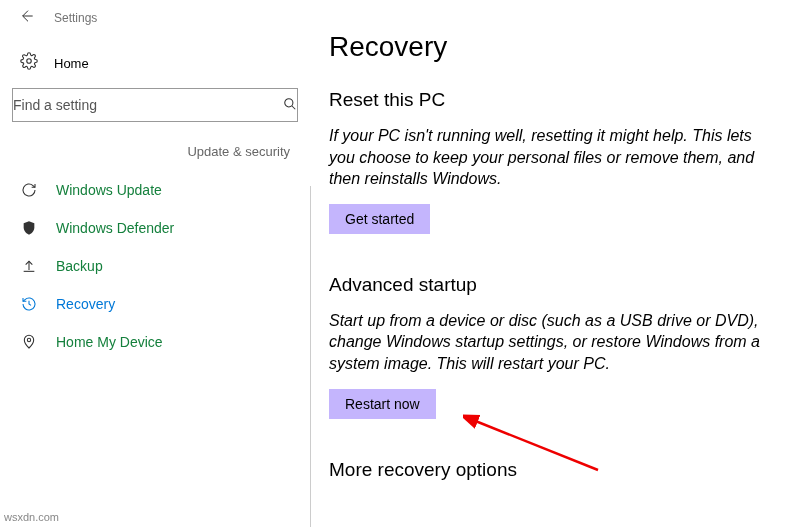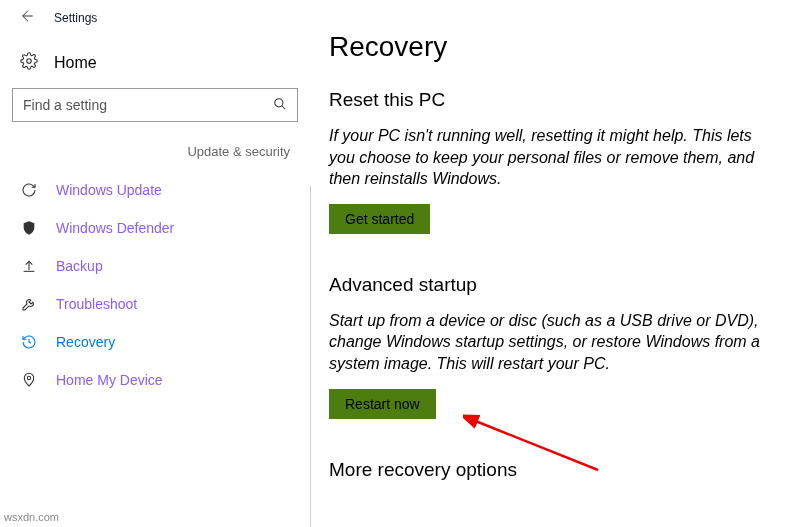--- a/index.html
+++ b/index.html
@@ -18,46 +18,46 @@
       padding: 8px 18px;
       gap: 20px;
     }
     .back-arrow {
       font-size: 16px;
       color: #333;
       cursor: pointer;
     }
     .header-title {
       font-size: 12px;
-      color: #0f172a;
+      color: #737373;
     }
     .layout {
       display: flex;
       height: calc(100% - 32px);
     }
     .sidebar {
       width: 310px;
       padding: 10px 6px 0 6px;
     }
     .home-row {
       display: flex;
       align-items: center;
       gap: 16px;
       padding: 6px 14px 14px 14px;
       cursor: pointer;
     }
     .home-row .icon { color: #333; }
-    .home-label { font-size: 16px; }
+    .home-label { font-size: 13px; }
     .search-box {
       margin: 0 6px 22px 6px;
       border: 1px solid #999;
       height: 34px;
       display: flex;
       align-items: center;
-      padding: 0 10px;
+      padding: 0 0;
       justify-content: space-between;
     }
     .search-box input {
       border: none;
       outline: none;
       font-size: 14px;
       width: 100%;
       color: #555;
       font-family: inherit;
     }
@@ -69,21 +69,21 @@
       padding: 0 14px 12px 4px;
       text-align: right;
     }
     .nav-item {
       display: flex;
       align-items: center;
       gap: 18px;
       padding: 11px 14px;
       font-size: 14px;
       cursor: pointer;
-      color: #8b5cf6;
+      color: #15803d;
     }
     .nav-item.active { color: #0078d7; }
     .nav-item.active .icon svg path,
     .nav-item.active .icon svg circle,
     .nav-item.active .icon svg polyline { stroke: #0078d7; }
     .nav-item .icon {
       width: 18px;
       display: flex;
       justify-content: center;
       color: #333;
@@ -112,21 +112,21 @@
       font-weight: 400;
       margin-bottom: 14px;
     }
     .desc {
       font-size: 16px;
       line-height: 1.35;
       margin-bottom: 14px;
       font-style: italic;
     }
     .btn {
-      background: #4d7c0f;
+      background: #c4b5fd;
       border: none;
       font-size: 14px;
       padding: 7px 16px;
       cursor: pointer;
       font-family: inherit;
     }
     .section { margin-bottom: 40px; }
     .arrow-annotation {
       position: absolute;
       left: 463px;
@@ -201,28 +201,20 @@
       <span class="icon">
         <svg viewBox="0 0 24 24" fill="none" stroke="currentColor" stroke-width="1.6">
             <polyline points="7 10 12 5 17 10"></polyline>
             <line x1="12" y1="5" x2="12" y2="18"></line>
             <line x1="4" y1="20" x2="20" y2="20"></line>
           </svg>
       </span>
       <span>Backup</span>
     </div>
 
-    <div class="nav-item">
-      <span class="icon">
-        <svg viewBox="0 0 24 24" fill="none" stroke="currentColor" stroke-width="1.6">
-            <path d="M14.7 6.3a4 4 0 0 0-5.6 5.6L3 18v3h3l6.1-6.1a4 4 0 0 0 5.6-5.6L15 12l-3-3 2.7-2.7z"></path>
-          </svg>
-      </span>
-      <span>Troubleshoot</span>
-    </div>
 
     <div class="nav-item active">
       <span class="icon">
         <svg viewBox="0 0 24 24" fill="none" stroke="#0078d7" stroke-width="1.6">
             <path d="M3 12a9 9 0 1 0 3-6.7L3 8"></path>
             <polyline points="3 3 3 8 8 8"></polyline>
             <polyline points="12 7 12 12 15 14"></polyline>
           </svg>
       </span>
       <span>Recovery</span>

